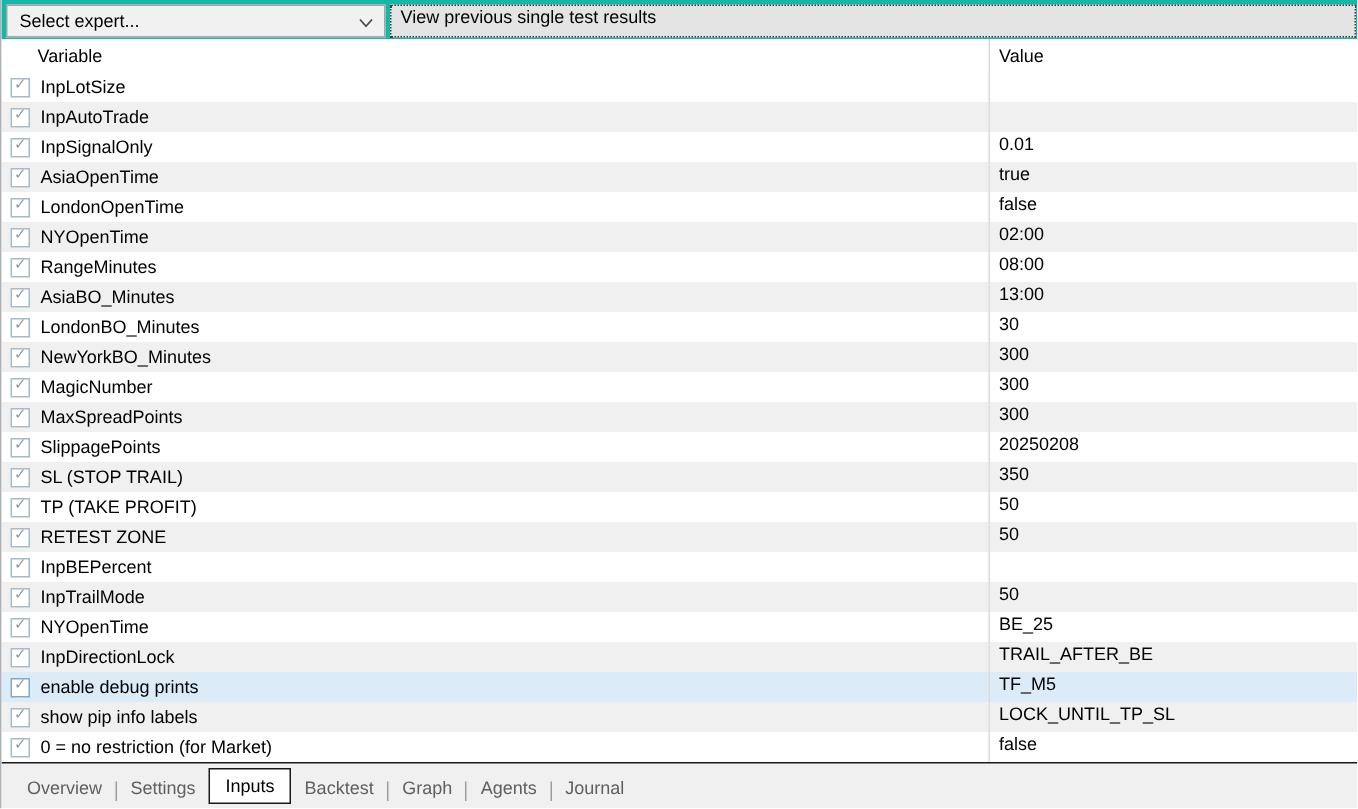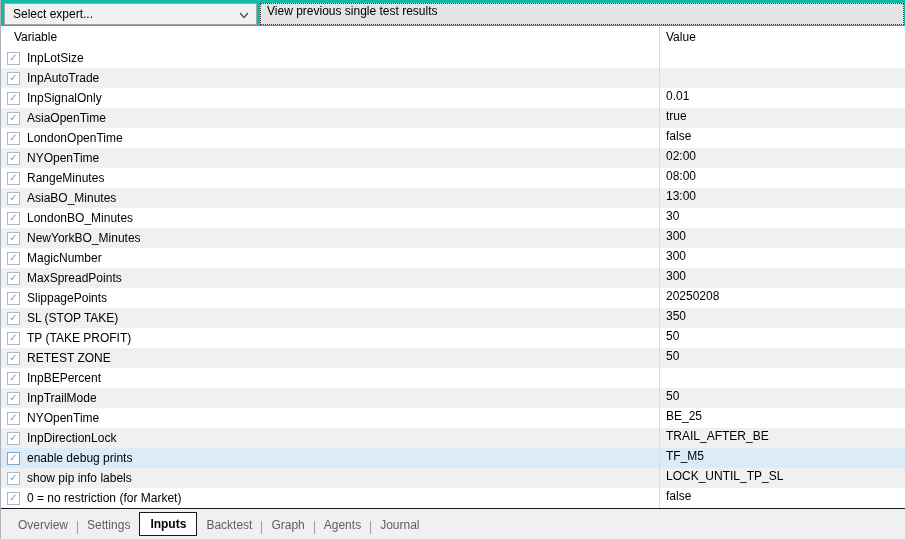--- a/index.html
+++ b/index.html
@@ -9,39 +9,39 @@
 
   
   .toolbar{position:absolute;top:0;left:0;right:0;height:26px;background:#14b8a6;}
   .combo{position:absolute;left:3px;top:3px;width:253px;height:22px;background:#f1f1f1;border:1px solid #a6a6a6;display:flex;align-items:center;padding:0 26px 0 8px;cursor:default;}
   .combo .txt{white-space:nowrap;overflow:hidden;}
   .combo .chev{position:absolute;right:7px;top:8px;width:10px;height:7px;}
   .viewprev{position:absolute;left:259px;top:3px;right:1px;height:22px;background:#e4e4e4;border:1px dotted #3c3c3c;display:flex;align-items:flex-start;padding:0 6px;cursor:default;}
 
   
   .thead{position:absolute;top:26px;left:0;right:0;height:22px;background:#fff;display:flex;}
-  .thead .hname{flex:0 0 659px;border-right:1px solid #d9d9d9;padding:4px 0 0 13px;}
+  .thead .hname{flex:0 0 659px;border-right:1px solid #d9d9d9;padding:4px 0 0 24px;}
   .thead .hval{flex:1 1 auto;padding:4px 4px 0 6px;}
 
   
   .tbody{position:absolute;top:48px;left:0;right:0;height:460px;overflow:hidden;}
   .row{display:flex;height:20px;background:#fff;align-items:stretch;}
   .row.alt{background:#f0f0f0;}
   .row.hl{background:#dcebf8;}
   .cell{display:flex;align-items:center;}
   .cell.name{flex:0 0 659px;border-right:1px solid #dcdcdc;padding-left:6px;}
   .cell.val{flex:1 1 auto;padding-left:6px;margin-top:48px;}
   .cb{width:13px;height:13px;background:#fff;border:1px solid #a3bbcc;display:inline-flex;align-items:center;justify-content:center;margin-right:7px;flex:0 0 13px;}
   .row.hl .cb{border-color:#7fa8c9;}
   .tick{color:#8d9aa4;font-size:10px;line-height:10px;transform:translateY(-0.5px);}
 
   
   .tabbar{position:absolute;left:0;right:0;bottom:0;height:31px;background:#f0f0f0;border-top:1px solid #1a1a1a;display:flex;align-items:center;padding-left:8px;}
   .tab{padding:4px 9px 3px;color:#5f5f5f;cursor:default;white-space:nowrap;}
-  .tab.active{margin-top:-1px;border:1px solid #1a1a1a;background:#fff;color:#000;font-weight:700;padding:4px 10px 4px;}
+  .tab.active{margin-top:-1px;border:1px solid #1a1a1a;background:#fff;color:#000;font-weight:400;padding:4px 10px 4px;}
   .sep{width:1px;height:13px;background:#9c9c9c;margin-top:7px;flex:0 0 1px;}
 </style>
 </head>
 <body>
 
 <div class="app">
 
   <div class="toolbar">
     <div class="combo">
       <span class="txt">Select expert...</span>
@@ -175,21 +175,21 @@
           </span>
           <span>SlippagePoints</span>
         </div>
         <div class="cell val">50</div>
       </div>
       <div class="row alt">
         <div class="cell name">
           <span class="cb">
             <span class="tick">✓</span>
           </span>
-          <span>SL (STOP TAKE)</span>
+          <span>SL (STOP TRAIL)</span>
         </div>
         <div class="cell val">50</div>
       </div>
       <div class="row">
         <div class="cell name">
           <span class="cb">
             <span class="tick">✓</span>
           </span>
           <span>TP (TAKE PROFIT)</span>
         </div>

